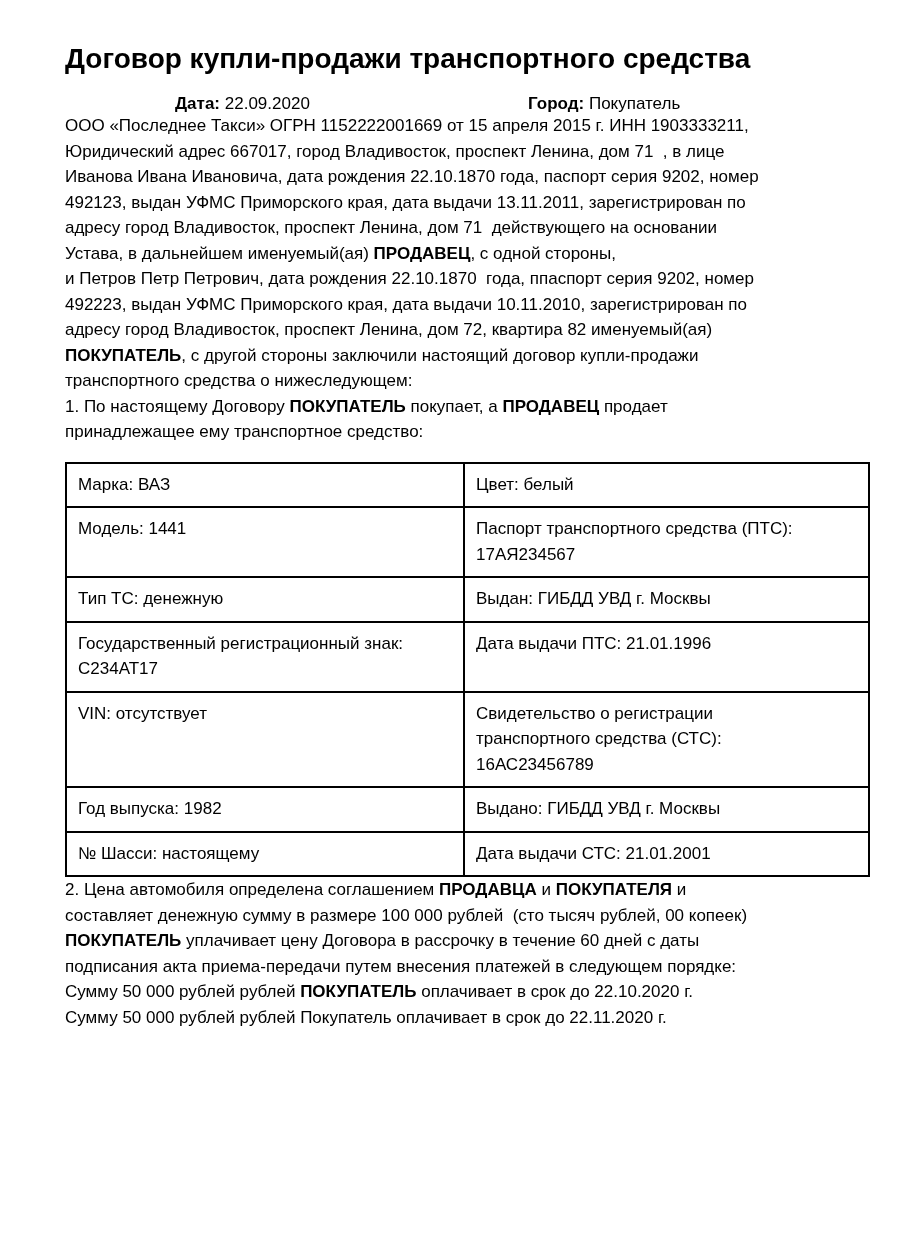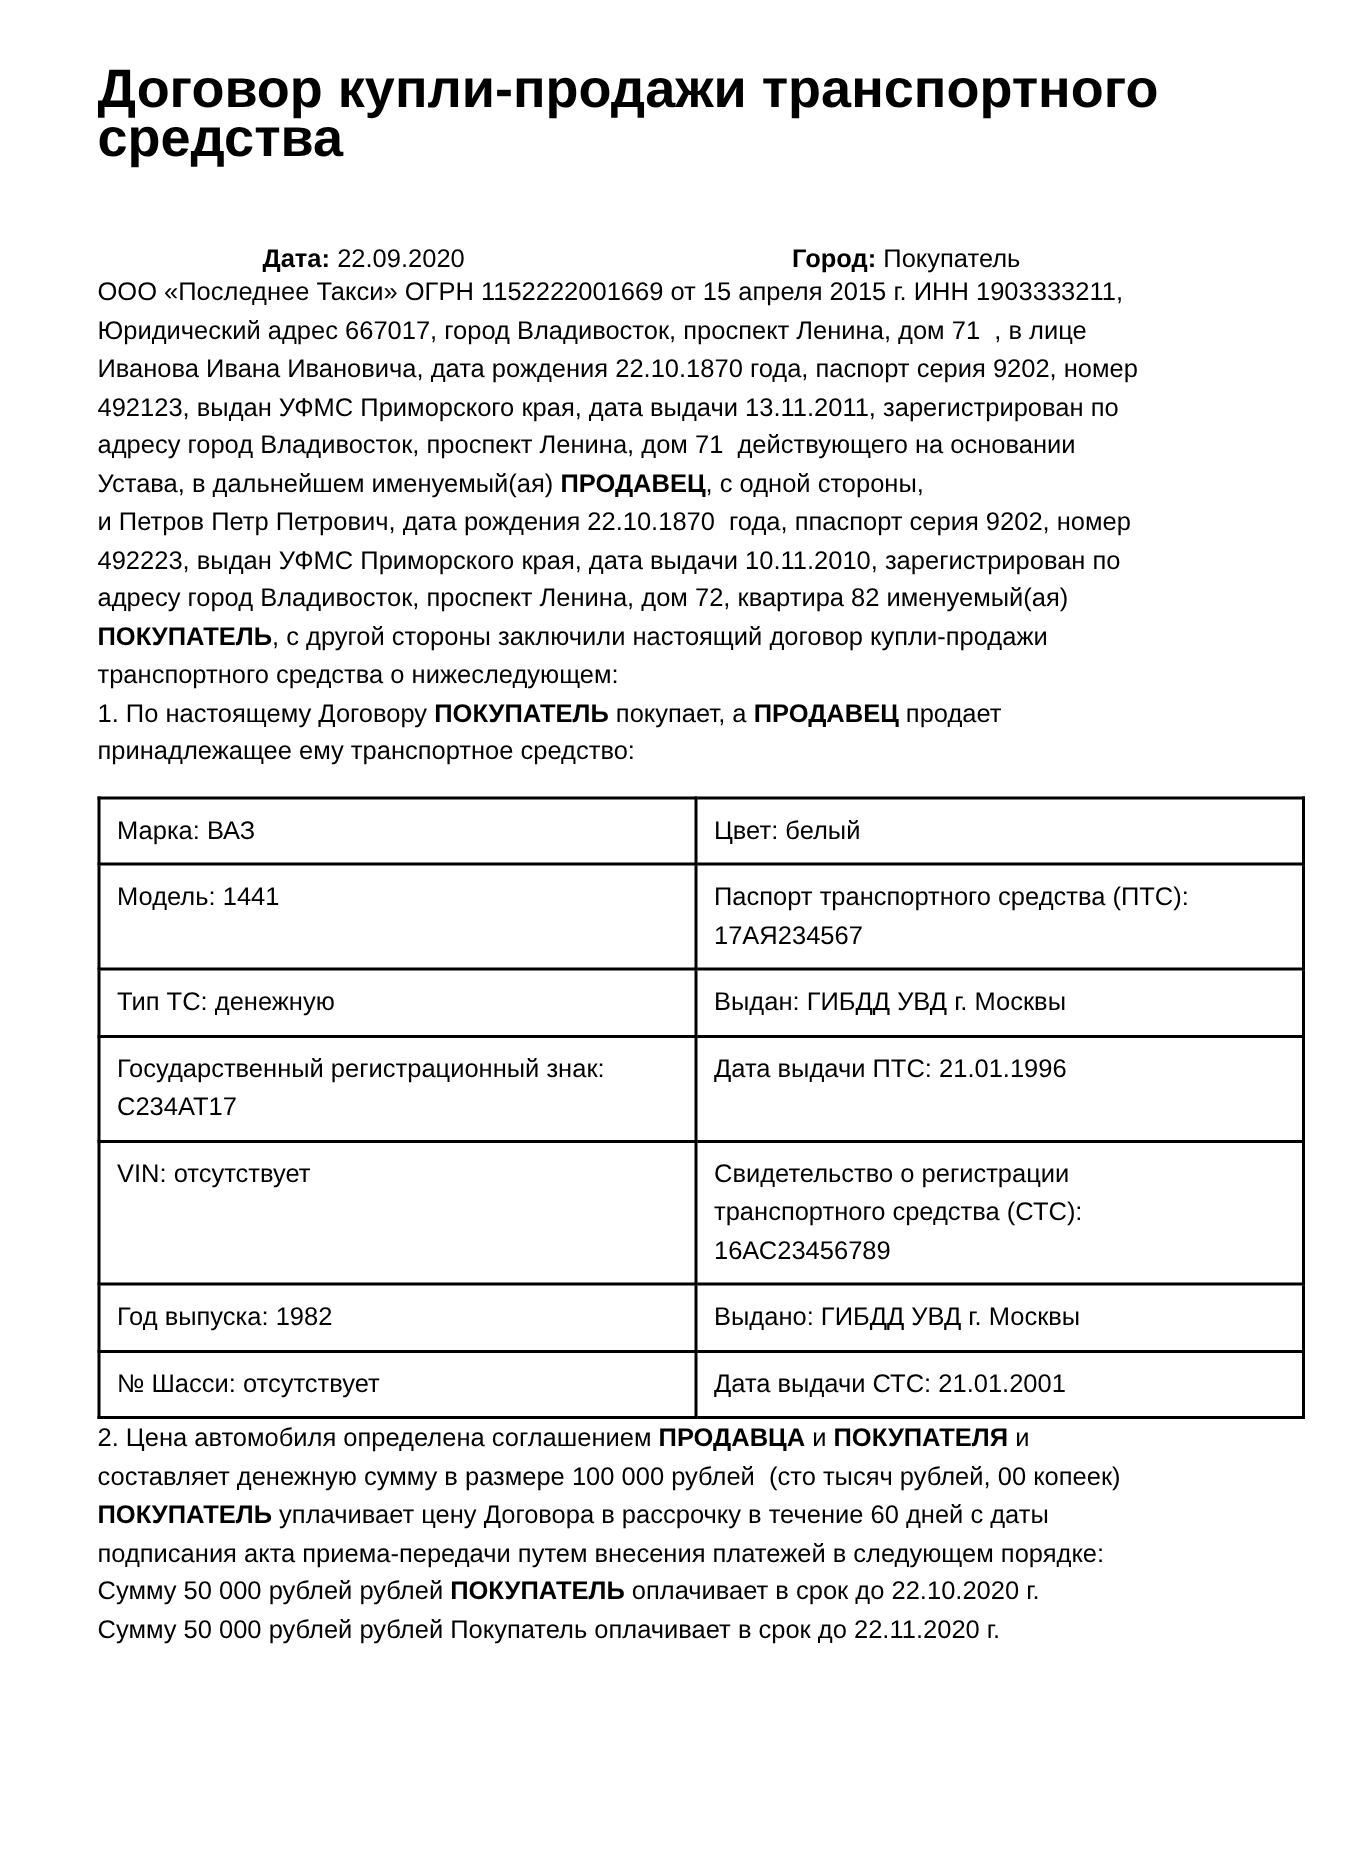--- a/index.html
+++ b/index.html
@@ -16,30 +16,30 @@
     font-family: "Liberation Sans", sans-serif;
     font-size: 17px;
     line-height: 25.5px;
     overflow: hidden;
   }
   .b { font-weight: 700; }
 
   h1.doc-title {
     margin: 0;
     padding: 42px 65px 0 65px;
-    font-size: 36px;
+    font-size: 28px;
     line-height: 33px;
     font-weight: 700;
     letter-spacing: 0;
   }
 
   .meta-row {
     position: relative;
     height: 22px;
-    margin-top: 52px;
+    margin-top: 16px;
   }
   .meta-field { position: absolute; top: 0; white-space: nowrap; }
   .meta-date { left: 175px; }
   .meta-city { left: 528px; }
 
   p.body-par {
     margin: 0 65px;
     white-space: pre-wrap;
   }
   .parties-par   { margin-top: 50px; }
@@ -98,21 +98,21 @@
       </tr>
       <tr>
         <td class="col-left">VIN: отсутствует</td>
         <td class="col-right">Свидетельство о регистрации<br>транспортного средства (СТС):<br>16АС23456789</td>
       </tr>
       <tr>
         <td class="col-left">Год выпуска: 1982</td>
         <td class="col-right">Выдано: ГИБДД УВД г. Москвы</td>
       </tr>
       <tr>
-        <td class="col-left">№ Шасси: отсутствует</td>
+        <td class="col-left">№ Шасси: настоящему</td>
         <td class="col-right">Дата выдачи СТС: 21.01.2001</td>
       </tr>
     </tbody>
   </table>
 
   <p class="body-par clause-2-par"><span>2. Цена автомобиля определена соглашением </span><span class="b">ПРОДАВЦА</span><span> и </span><span class="b">ПОКУПАТЕЛЯ</span><span> и</span><br><span>составляет денежную сумму в размере 100 000 рублей  (сто тысяч рублей, 00 копеек)</span><br><span class="b">ПОКУПАТЕЛЬ</span><span> уплачивает цену Договора в рассрочку в течение 60 дней с даты</span><br><span>подписания акта приема-передачи путем внесения платежей в следующем порядке:</span><br><span>Сумму 50 000 рублей рублей </span><span class="b">ПОКУПАТЕЛЬ</span><span> оплачивает в срок до 22.10.2020 г.</span><br><span>Сумму 50 000 рублей рублей Покупатель оплачивает в срок до 22.11.2020 г.</span></p>
 
 </div>
 
 </body></html>

